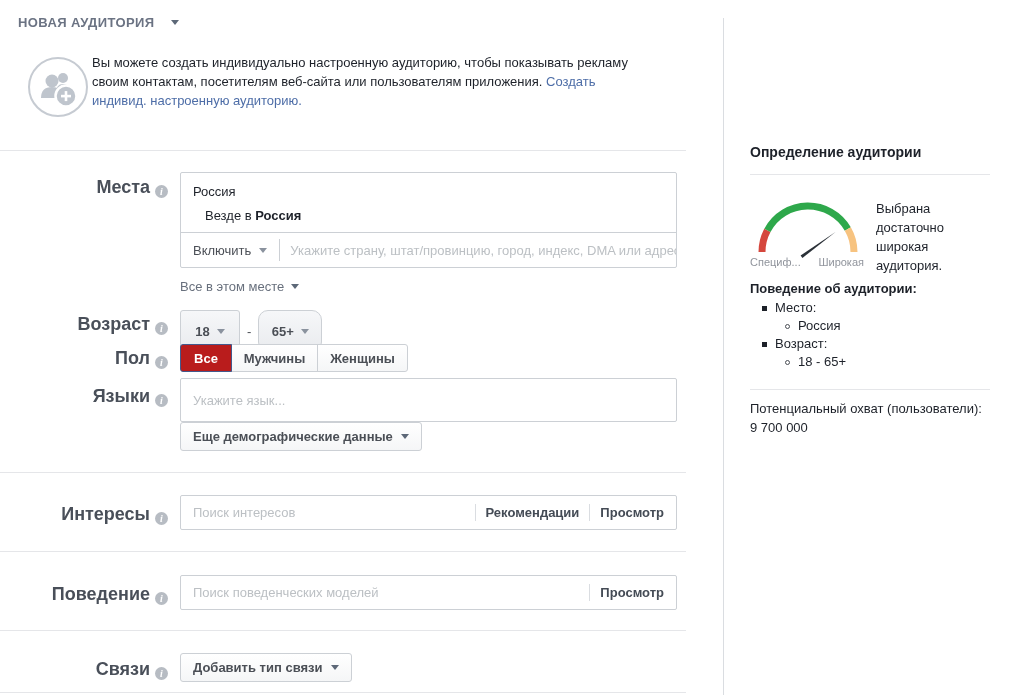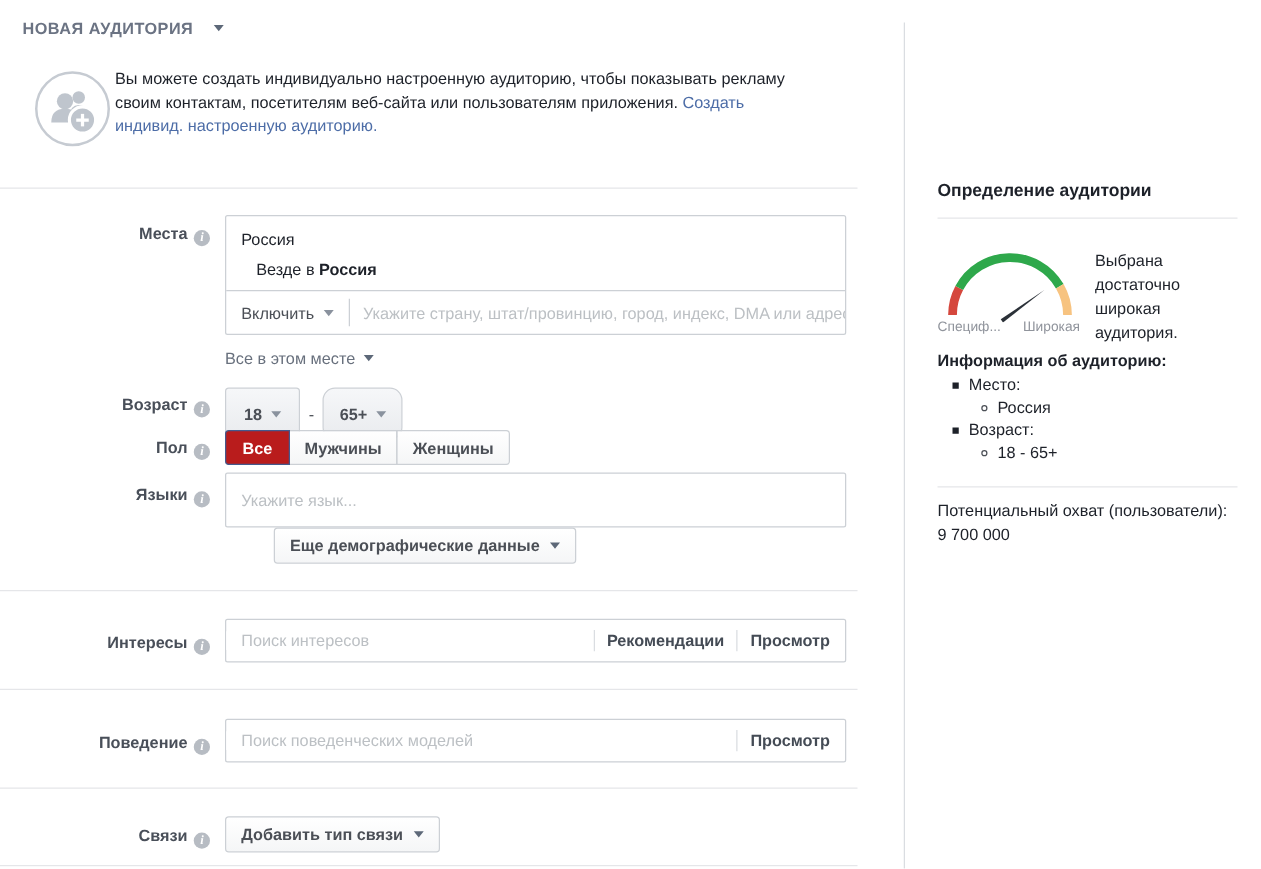--- a/index.html
+++ b/index.html
@@ -18,21 +18,21 @@
   .caret.gray { border-top-color:#8a929e; }
 
   
   .intro-icon { position:absolute; left:27px; top:56px; }
   .intro-text { position:absolute; left:92px; top:53px; width:560px; font-size:13px; line-height:19px; }
   .intro-text .title { font-weight:bold; margin-bottom:3px; }
   .intro-text .body { max-width:545px; }
   .link { color:#4d6da7; text-decoration:none; cursor:pointer; }
 
   
-  .flabel { position:absolute; left:0; width:168px; text-align:right; font-size:13px; font-weight:bold; color:#494f59; line-height:14px; }
+  .flabel { position:absolute; left:0; width:168px; text-align:right; font-size:18px; font-weight:bold; color:#494f59; line-height:14px; }
   .info-icon { display:inline-block; width:13px; height:13px; border-radius:50%; background:#b7bcc3; color:#fff; font:italic bold 10px/13px "Liberation Serif", serif; text-align:center; margin-left:5px; vertical-align:-2px; cursor:pointer; }
   .info-icon::before { content:"i"; }
 
   
   .places-box { position:absolute; left:180px; top:172px; width:497px; border:1px solid #ccd0d5; border-radius:2px; background:#fff; }
   .places-top { height:59px; padding:11px 12px 0 12px; font-size:13px; }
   .places-scope { margin-top:9px; padding-left:12px; }
   .places-bottom { border-top:1px solid #ccd0d5; height:35px; display:flex; align-items:center; padding:0 0 0 12px; overflow:hidden; }
   .include-dd { display:flex; align-items:center; gap:8px; font-size:13px; color:#4b4f56; cursor:pointer; white-space:nowrap; }
   .vsep { width:1px; height:22px; background:#ccd0d5; margin:0 10px 0 12px; flex:none; }
@@ -144,21 +144,21 @@
   <div class="flabel" style="top:351px;"><span>Пол</span><span class="info-icon"></span></div>
   <div class="seg">
     <div class="seg-btn sel" style="width:52px;">Все</div>
     <div class="seg-btn" style="width:87px;">Мужчины</div>
     <div class="seg-btn" style="width:91px;">Женщины</div>
   </div>
 
   <div class="flabel" style="top:389px;"><span>Языки</span><span class="info-icon"></span></div>
   <input class="txt-input" style="top: 378px;" placeholder="Укажите язык...">
 
-  <div class="btn-white" style="position:absolute; left:180px; top:422px;margin-left:39px;">
+  <div class="btn-white" style="position:absolute; left:180px; top:422px;">
     <span>Еще демографические данные</span>
     <span class="caret"></span>
   </div>
 
   <div class="hdiv" style="left:0; top:472px; width:686px;"></div>
 
   <div class="flabel" style="top:507px;"><span>Интересы</span><span class="info-icon"></span></div>
   <div class="search-box" style="top:495px;">
     <input class="plain-input" placeholder="Поиск интересов" style="">
     <div class="link-sep"></div>
@@ -200,21 +200,21 @@
       <path d="M 95.8 33 A 46 46 0 0 1 102 56" fill="none" stroke-width="7" stroke="#f7c380"></path>
       <polygon points="83.5,36 50.4,62 48.6,59.4" fill="#2b3138"></polygon>
     </svg>
   </div>
   <div class="gauge-labels">
     <span>Специф...</span>
     <span>Широкая</span>
   </div>
   <div class="gauge-msg">Выбрана достаточно широкая аудитория.</div>
 
-  <div class="sb-info-title">Информация об аудиторию:</div>
+  <div class="sb-info-title">Поведение об аудитории:</div>
   <div class="sb-list">
     <div class="sb-item">
         <span class="sq-marker"></span>
         <span>Место:</span>
       </div>
     <div class="sb-item lvl2">
         <span class="o-marker"></span>
         <span>Россия</span>
       </div>
     <div class="sb-item">

